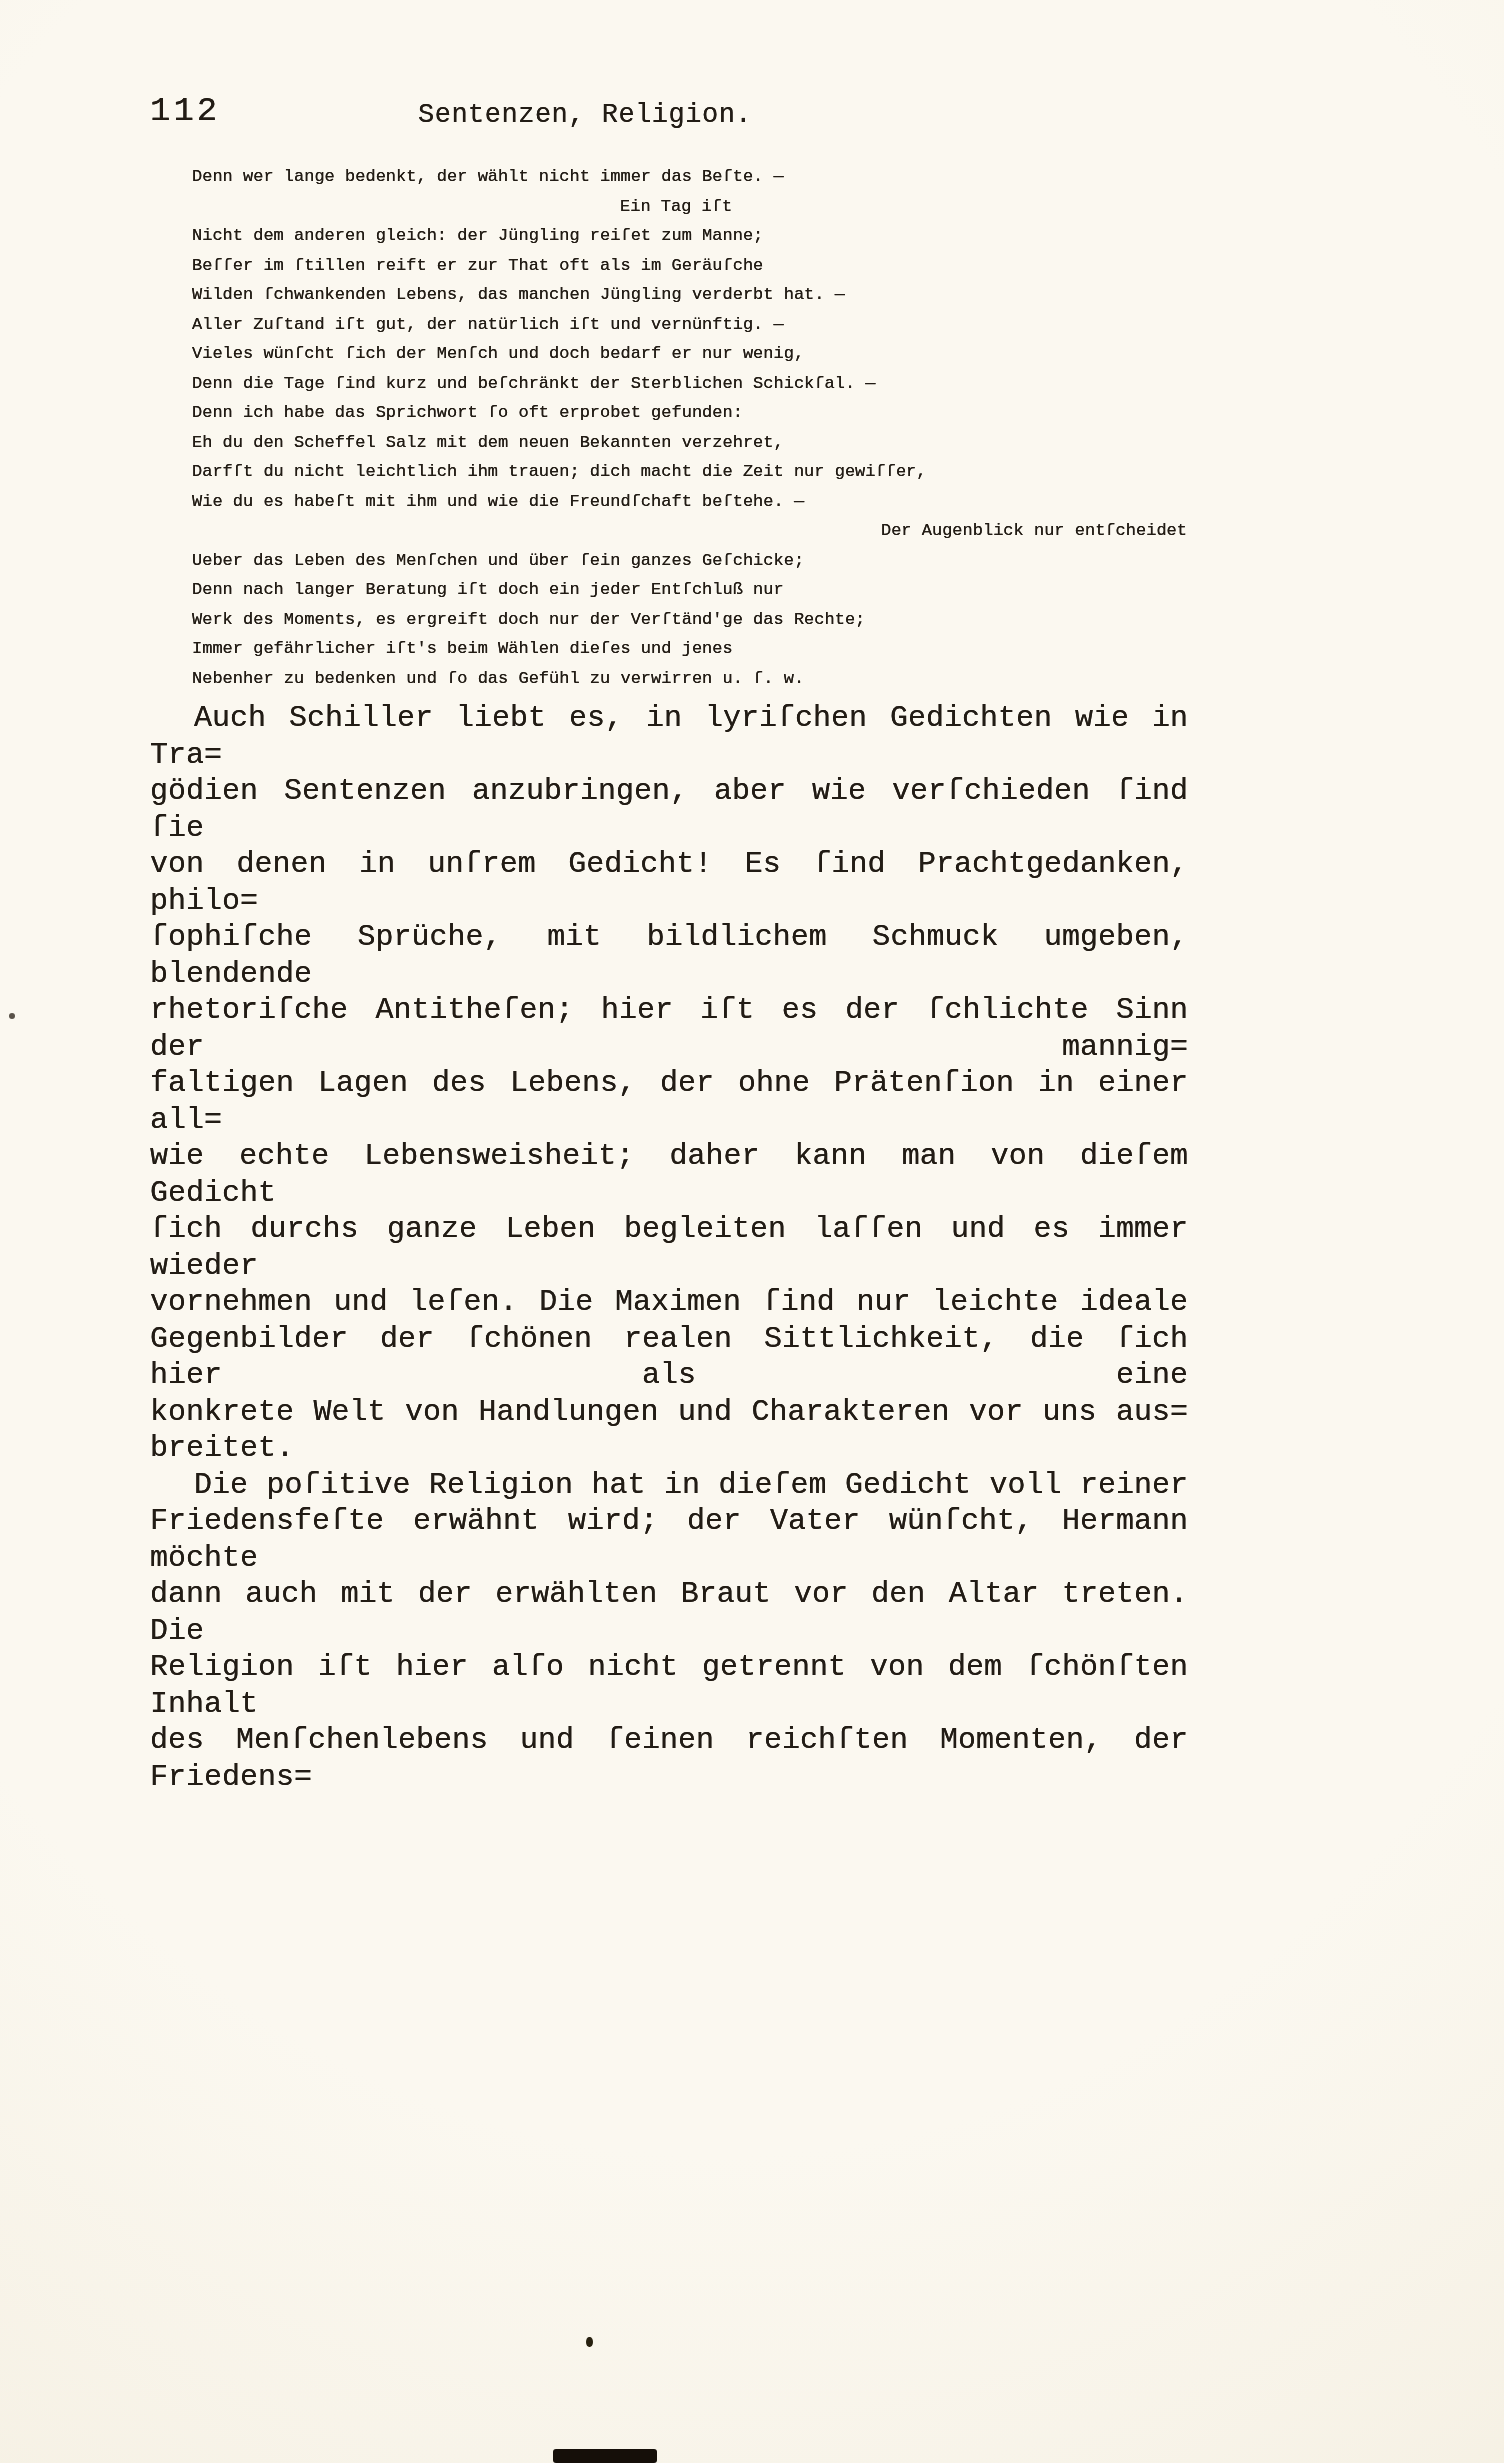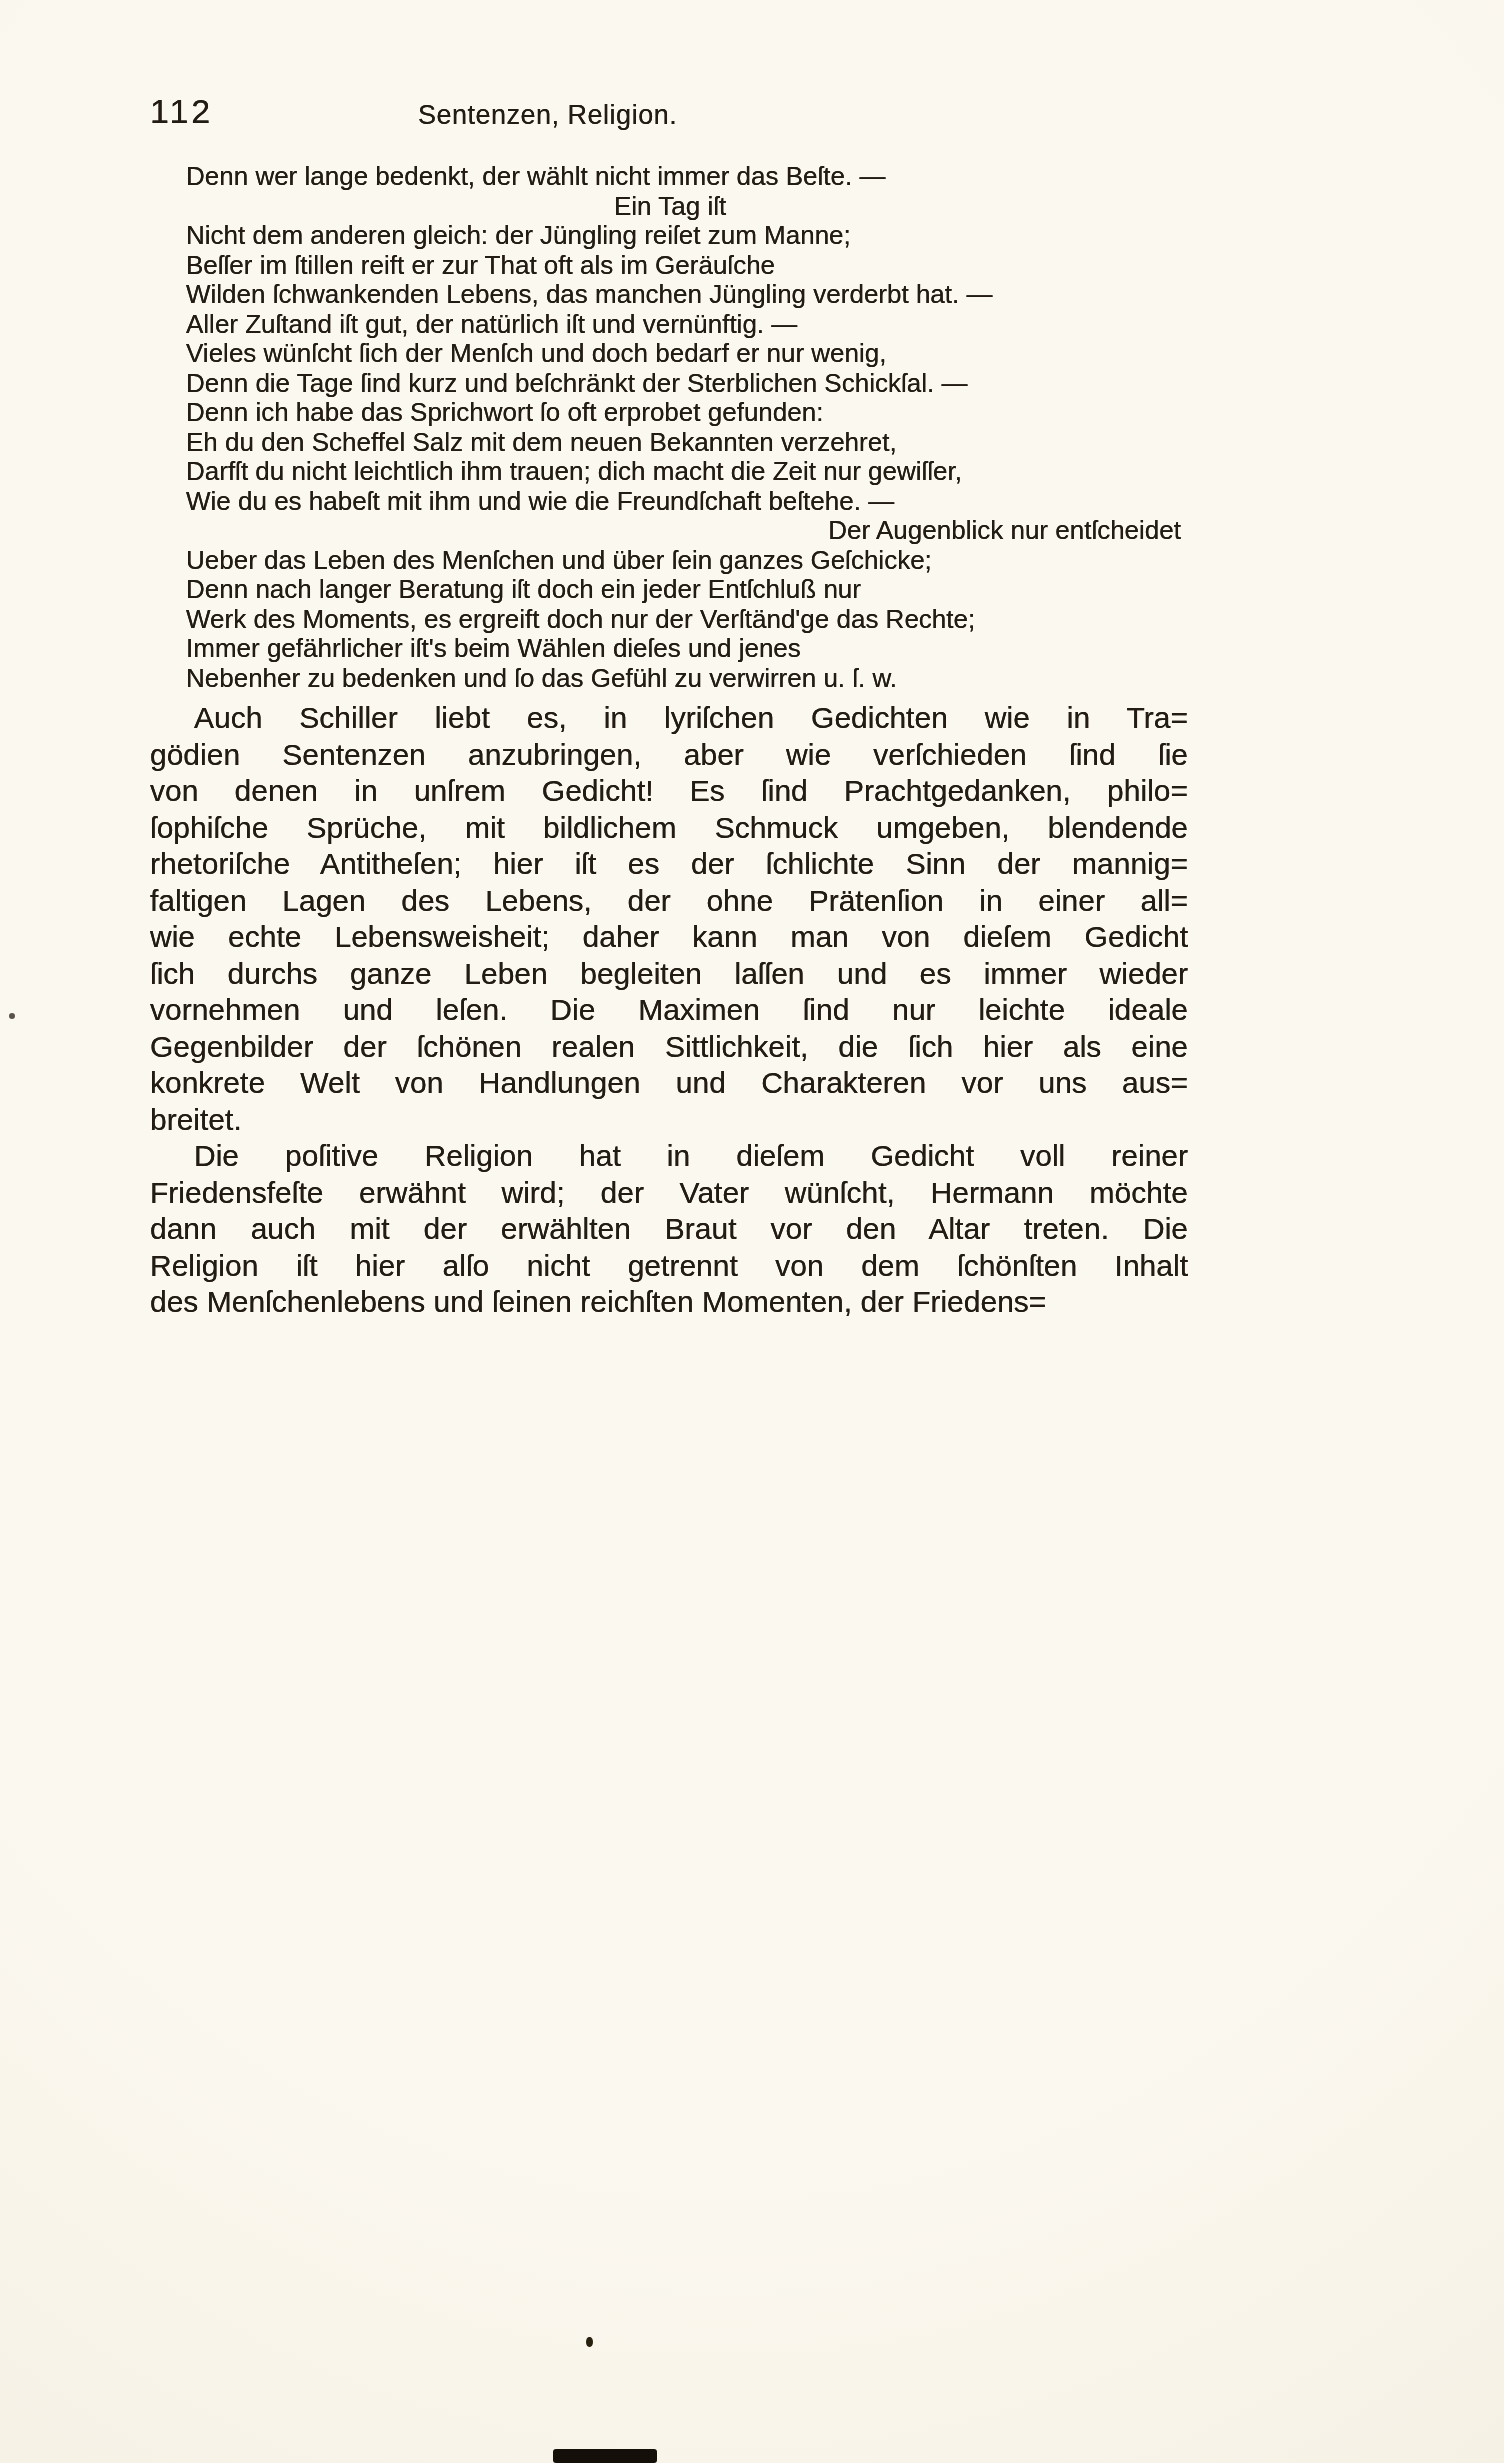--- a/index.html
+++ b/index.html
@@ -8,21 +8,21 @@
     background: #efe9db;
   }
   .page {
     position: relative;
     width: 1504px;
     height: 2463px;
     margin: 0 auto;
     overflow: hidden;
     background: radial-gradient(ellipse 120% 90% at 48% 38%, #fbf8f0 55%, #f5f0e3 85%, #efe9d9 100%);
     color: #221c15;
-    font-family: Liberation Sans, sans-serif;
+    font-family: Liberation Mono, monospace;
     text-shadow: 0 0 0.5px currentColor;
   }
 
   .folio {
     position: absolute;
     top: 92px;
     left: 150px;
     font-size: 34px;
     letter-spacing: 3px;
   }
@@ -30,23 +30,23 @@
     position: absolute;
     top: 100px;
     left: 418px;
     font-size: 27px;
     letter-spacing: 0.5px;
   }
 
   .verse {
     position: absolute;
     top: 162px;
-    left: 186px;
+    left: 192px;
     width: 995px;
-    font-size: 26px;
+    font-size: 17px;
     line-height: 29.5px;
   }
   .verse-line {
     white-space: nowrap;
   }
 
   .prose {
     position: absolute;
     top: 700px;
     left: 150px;

